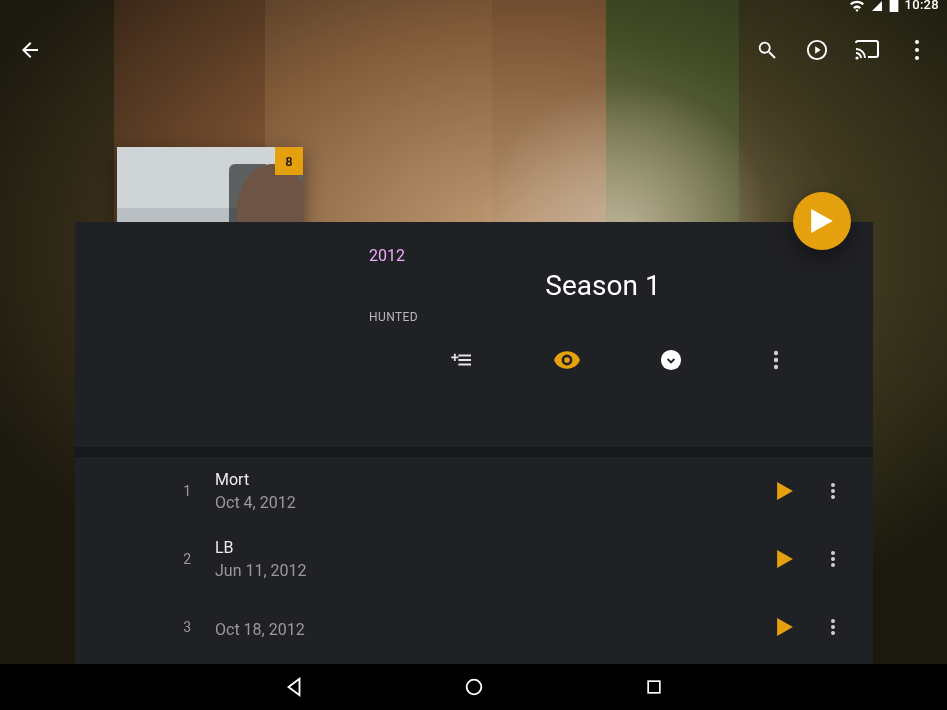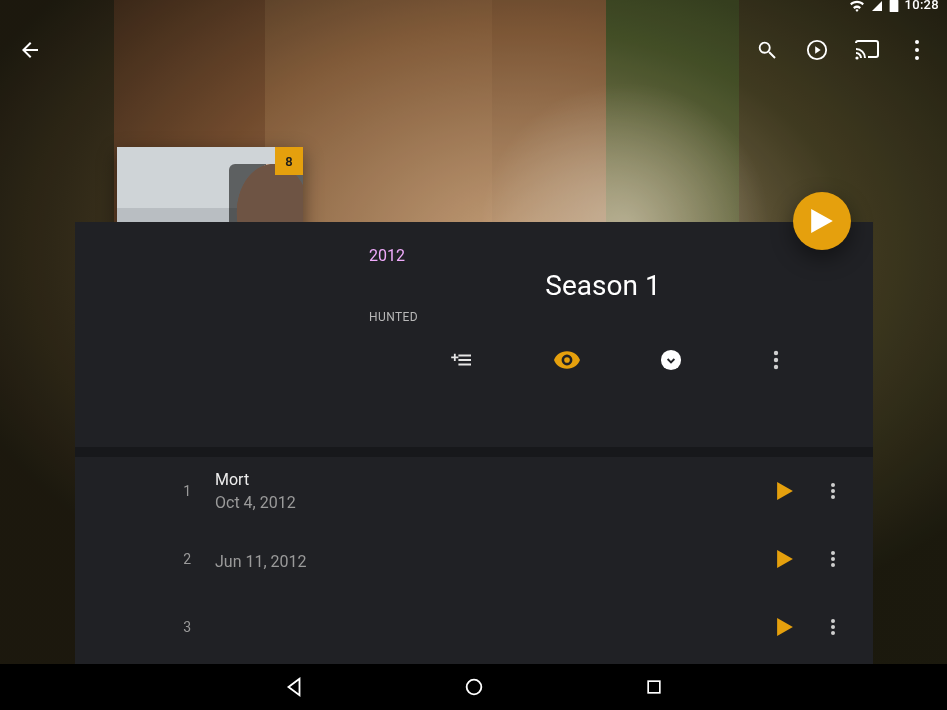--- a/index.html
+++ b/index.html
@@ -262,38 +262,40 @@
           <svg width="6" height="18" viewBox="0 0 6 18">
               <circle cx="3" cy="3" r="2" fill="currentColor"></circle>
               <circle cx="3" cy="9" r="2" fill="currentColor"></circle>
               <circle cx="3" cy="15" r="2" fill="currentColor"></circle>
             </svg>
         </span>
       </div>
       <div class="row">
         <div class="num">2</div>
         <div class="meta">
+          <div class="ep-title">LB</div>
           <div class="ep-date">Jun 11, 2012</div>
         </div>
         <span class="play-small">
           <svg width="16" height="18" viewBox="0 0 14 16">
               <path fill="#e5a00d" d="M0 0l14 8L0 16z"></path>
             </svg>
         </span>
         <span class="more-small">
           <svg width="6" height="18" viewBox="0 0 6 18">
               <circle cx="3" cy="3" r="2" fill="currentColor"></circle>
               <circle cx="3" cy="9" r="2" fill="currentColor"></circle>
               <circle cx="3" cy="15" r="2" fill="currentColor"></circle>
             </svg>
         </span>
       </div>
       <div class="row">
         <div class="num">3</div>
         <div class="meta">
+          <div class="ep-date">Oct 18, 2012</div>
         </div>
         <span class="play-small">
           <svg width="16" height="18" viewBox="0 0 14 16">
               <path fill="#e5a00d" d="M0 0l14 8L0 16z"></path>
             </svg>
         </span>
         <span class="more-small">
           <svg width="6" height="18" viewBox="0 0 6 18">
               <circle cx="3" cy="3" r="2" fill="currentColor"></circle>
               <circle cx="3" cy="9" r="2" fill="currentColor"></circle>

